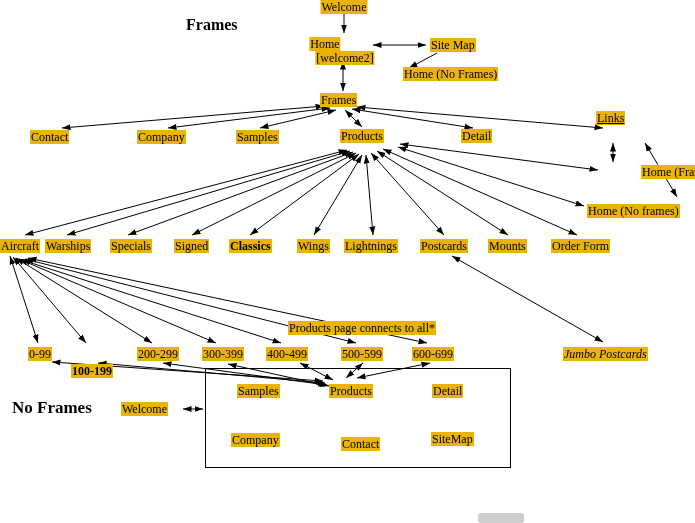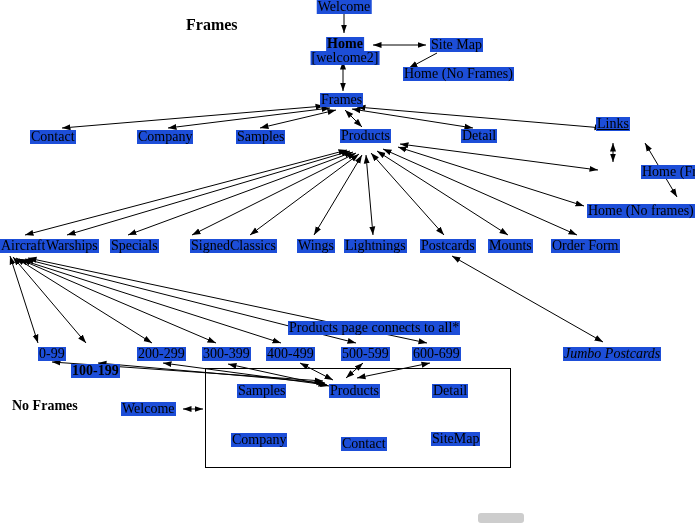--- a/index.html
+++ b/index.html
@@ -7,34 +7,34 @@
     position:relative;
     width:695px;height:523px;
     background:#fff;
     font-family:"Liberation Serif", serif;
     color:#000;
     overflow:hidden;
   }
   #connectors{position:absolute;left:0;top:0;width:695px;height:523px;}
   .node{
     position:absolute;
-    font-size:14px;
+    font-size:12px;
     line-height:14px;
     white-space:nowrap;
-    background:#1d4ed8;
+    background:#eab308;
     padding:0 1px;
   }
   .section-title{
     position:absolute;
     font-size:16px;
     font-weight:bold;
     white-space:nowrap;
     background:#fff;
   }
-  .nf-title{font-size:14px;}
+  .nf-title{font-size:17px;}
   .center{transform:translateX(-50%);}
   #noframes-box{
     position:absolute;
     left:205px;top:368px;width:304px;height:98px;
     border:1px solid #000;
     background:transparent;
   }
   .arr1{stroke:#000;stroke-width:1;marker-end:url(#ah);}
   .arr2{stroke:#000;stroke-width:1;marker-start:url(#ah);marker-end:url(#ah);}
   #artifact{
@@ -100,50 +100,50 @@
     <line class="arr2" x1="363" y1="363" x2="346" y2="378"></line>
     <line class="arr2" x1="430" y1="363" x2="357" y2="378"></line>
 
     <line class="arr2" x1="183" y1="409" x2="203" y2="409"></line>
   </svg>
 
   <div class="section-title" style="left:186px;top:16px;">Frames</div>
   <div class="section-title nf-title" style="left:12px;top:398px;">No Frames</div>
 
   <div class="node center" style="left:344px;top:0px;">Welcome</div>
-  <div class="node center" style="left:345px;top:37px;font-weight:bold;">Home</div>
+  <div class="node center" style="left:325px;top:37px;">Home</div>
   <div class="node center" style="left:345px;top:51px;">[welcome2]</div>
   <div class="node" style="left:430px;top:38px;">Site Map</div>
   <div class="node" style="left:403px;top:67px;">Home (No Frames)</div>
   <div class="node" style="left:320px;top:93px;">Frames</div>
 
   <div class="node" style="left:30px;top:130px;">Contact</div>
   <div class="node" style="left:137px;top:130px;">Company</div>
   <div class="node" style="left:236px;top:130px;">Samples</div>
   <div class="node" style="left:340px;top:129px;">Products</div>
   <div class="node" style="left:461px;top:129px;">Detail</div>
-  <div class="node" style="left:596px;top:117px;text-decoration:underline;">Links</div>
+  <div class="node" style="left:596px;top:111px;text-decoration:underline;">Links</div>
 
   <div class="node" style="left:601px;top:165px;margin-left:40px;">Home (Frames)</div>
   <div class="node" style="left:587px;top:204px;">Home (No frames)</div>
 
   <div class="node" style="left:0px;top:239px;font-family:Liberation Serif, serif;">Aircraft</div>
   <div class="node" style="left:45px;top:239px;">Warships</div>
   <div class="node" style="left:110px;top:239px;">Specials</div>
-  <div class="node" style="left:190px;top:239px;">Signed</div>
-  <div class="node" style="left:229px;top:239px;">Classics</div>
+  <div class="node" style="left:174px;top:239px;">Signed</div>
+  <div class="node" style="left:229px;top:239px;font-weight:bold;">Classics</div>
   <div class="node" style="left:297px;top:239px;">Wings</div>
   <div class="node" style="left:344px;top:239px;">Lightnings</div>
   <div class="node" style="left:420px;top:239px;">Postcards</div>
   <div class="node" style="left:488px;top:239px;">Mounts</div>
   <div class="node" style="left:551px;top:239px;">Order Form</div>
 
   <div class="node" style="left:288px;top:283px;margin-top:38px;">Products page connects to all*</div>
 
-  <div class="node" style="left:28px;top:347px;margin-left:10px;">0-99</div>
+  <div class="node" style="left:28px;top:347px;">0-99</div>
   <div class="node" style="left:71px;top:364px;font-weight:bold;">100-199</div>
   <div class="node" style="left:137px;top:347px;">200-299</div>
   <div class="node" style="left:202px;top:347px;">300-399</div>
   <div class="node" style="left:266px;top:347px;">400-499</div>
   <div class="node" style="left:341px;top:347px;">500-599</div>
   <div class="node" style="left:412px;top:347px;text-align:right;">600-699</div>
 
   <div class="node" style="left:563px;top:347px;font-style:italic;">Jumbo Postcards</div>
 
   <div class="node" style="left:121px;top:402px;">Welcome</div>

